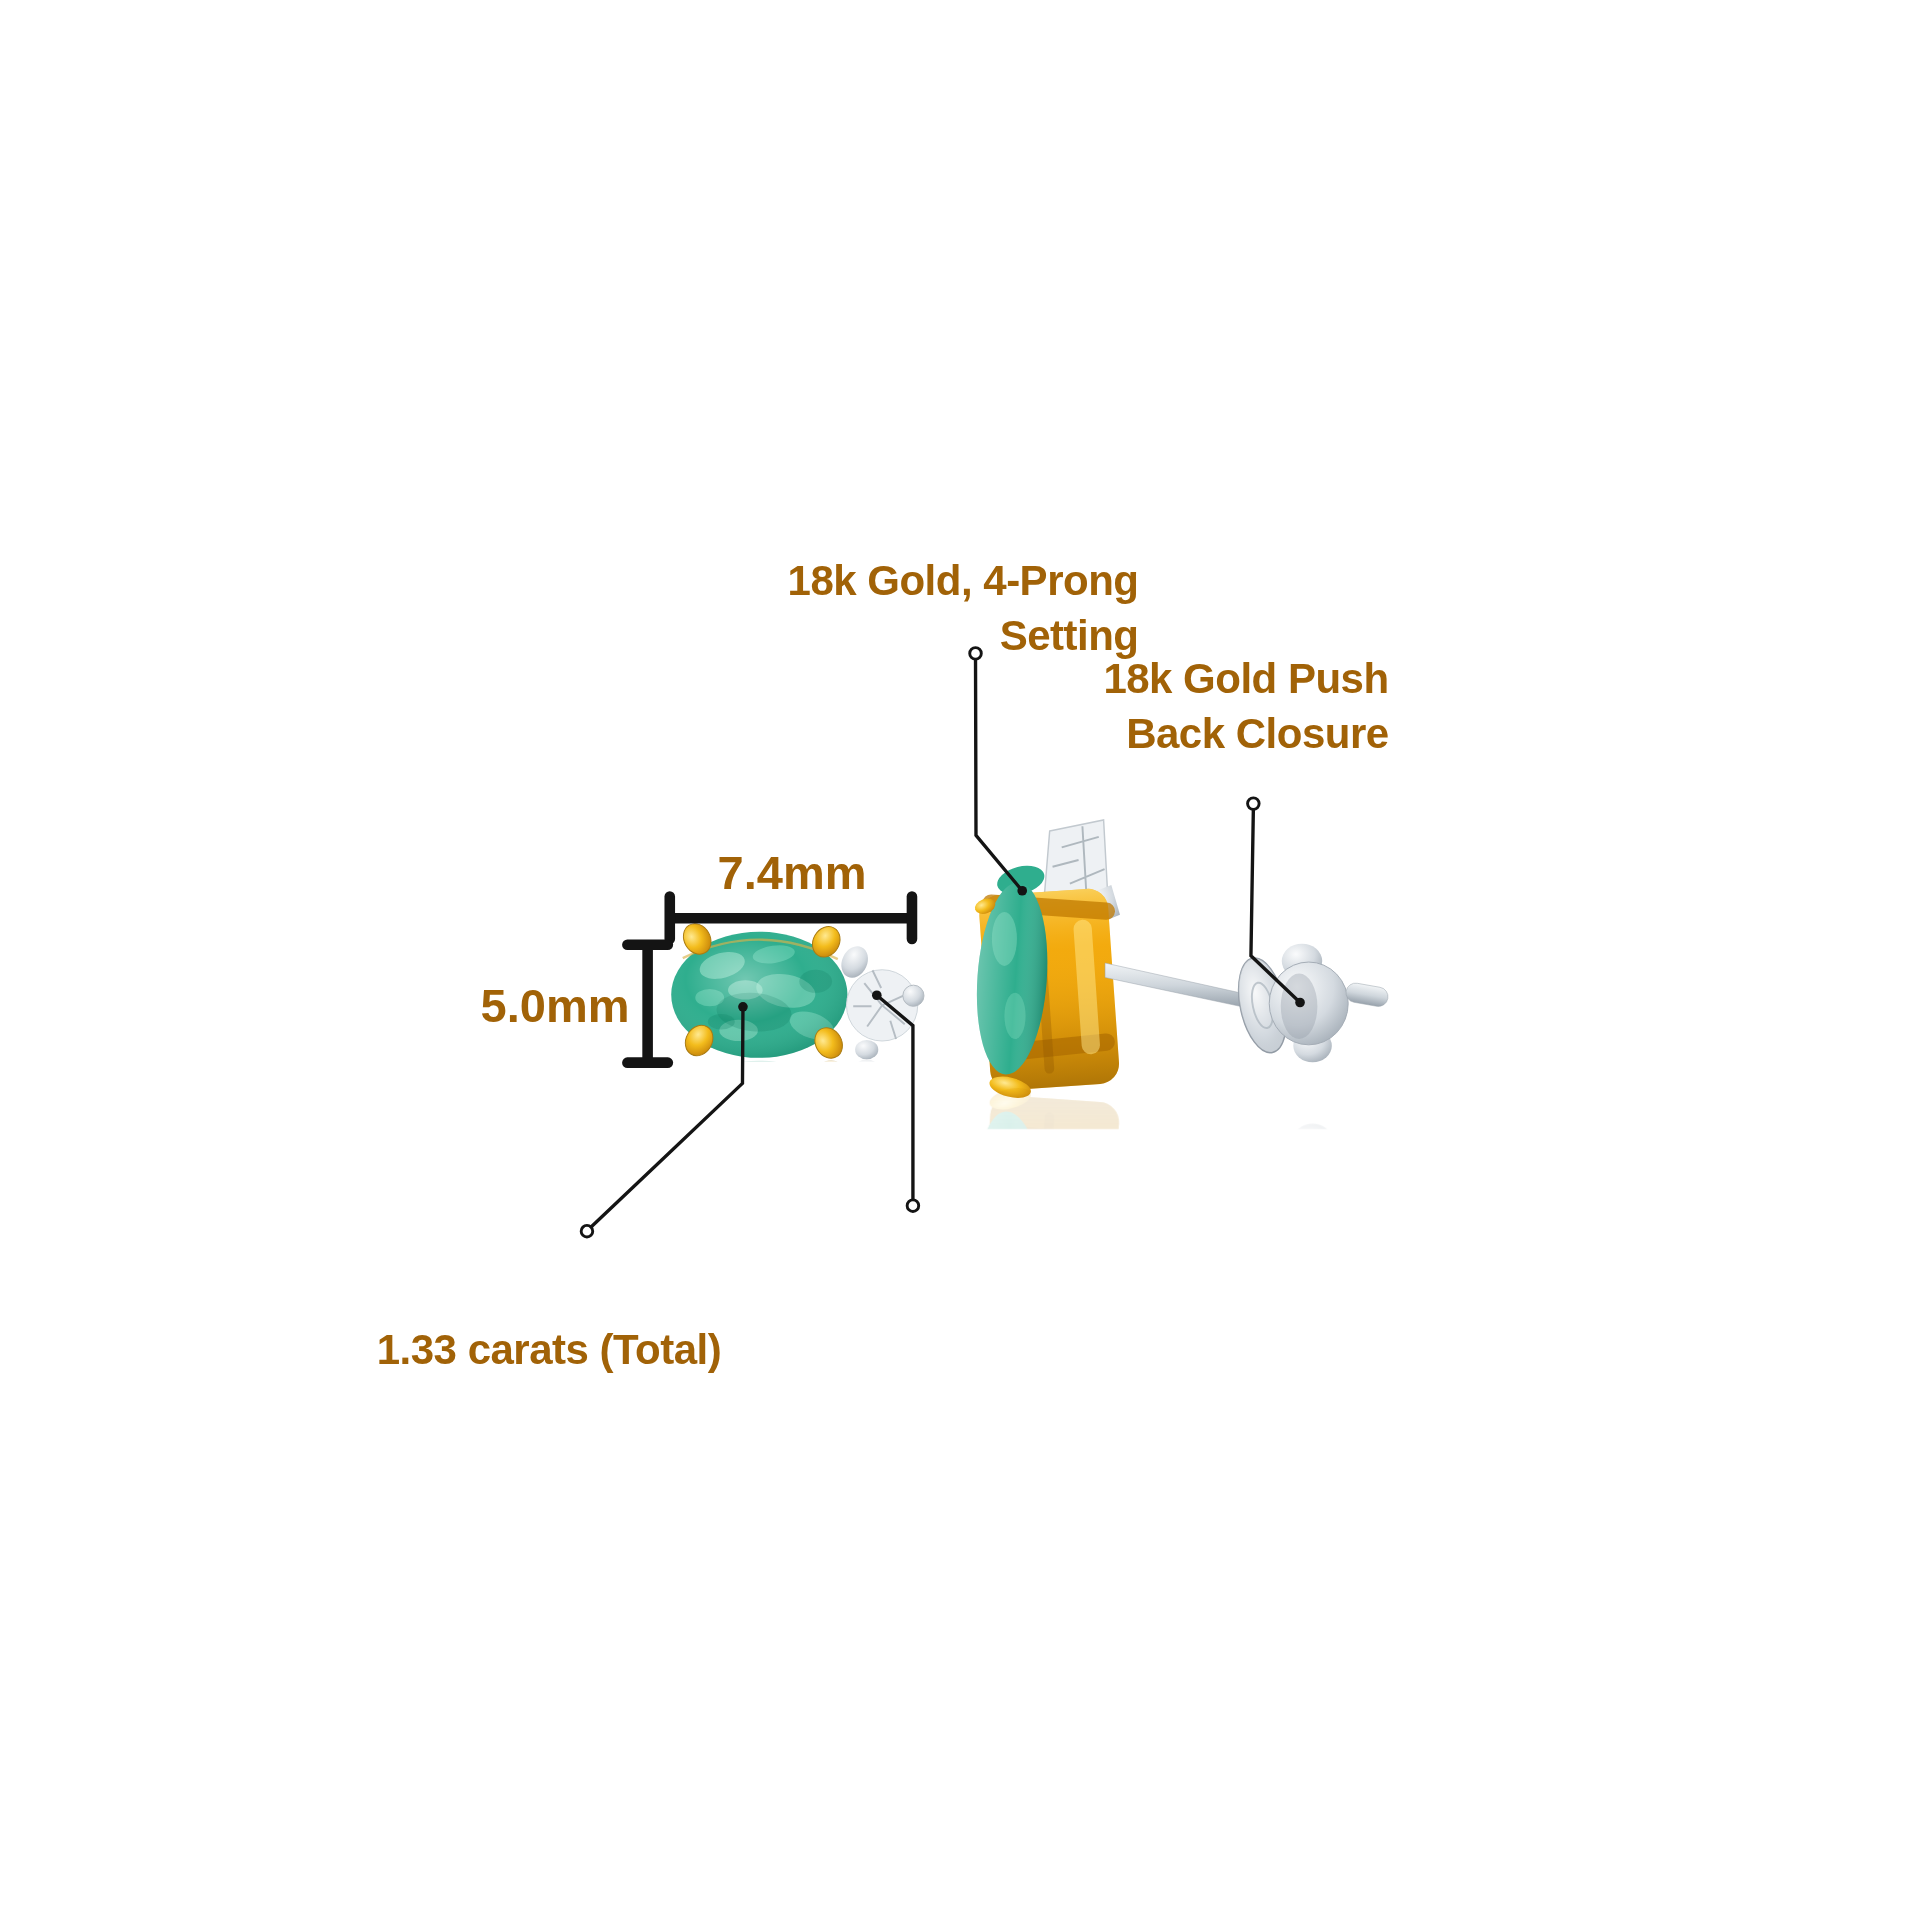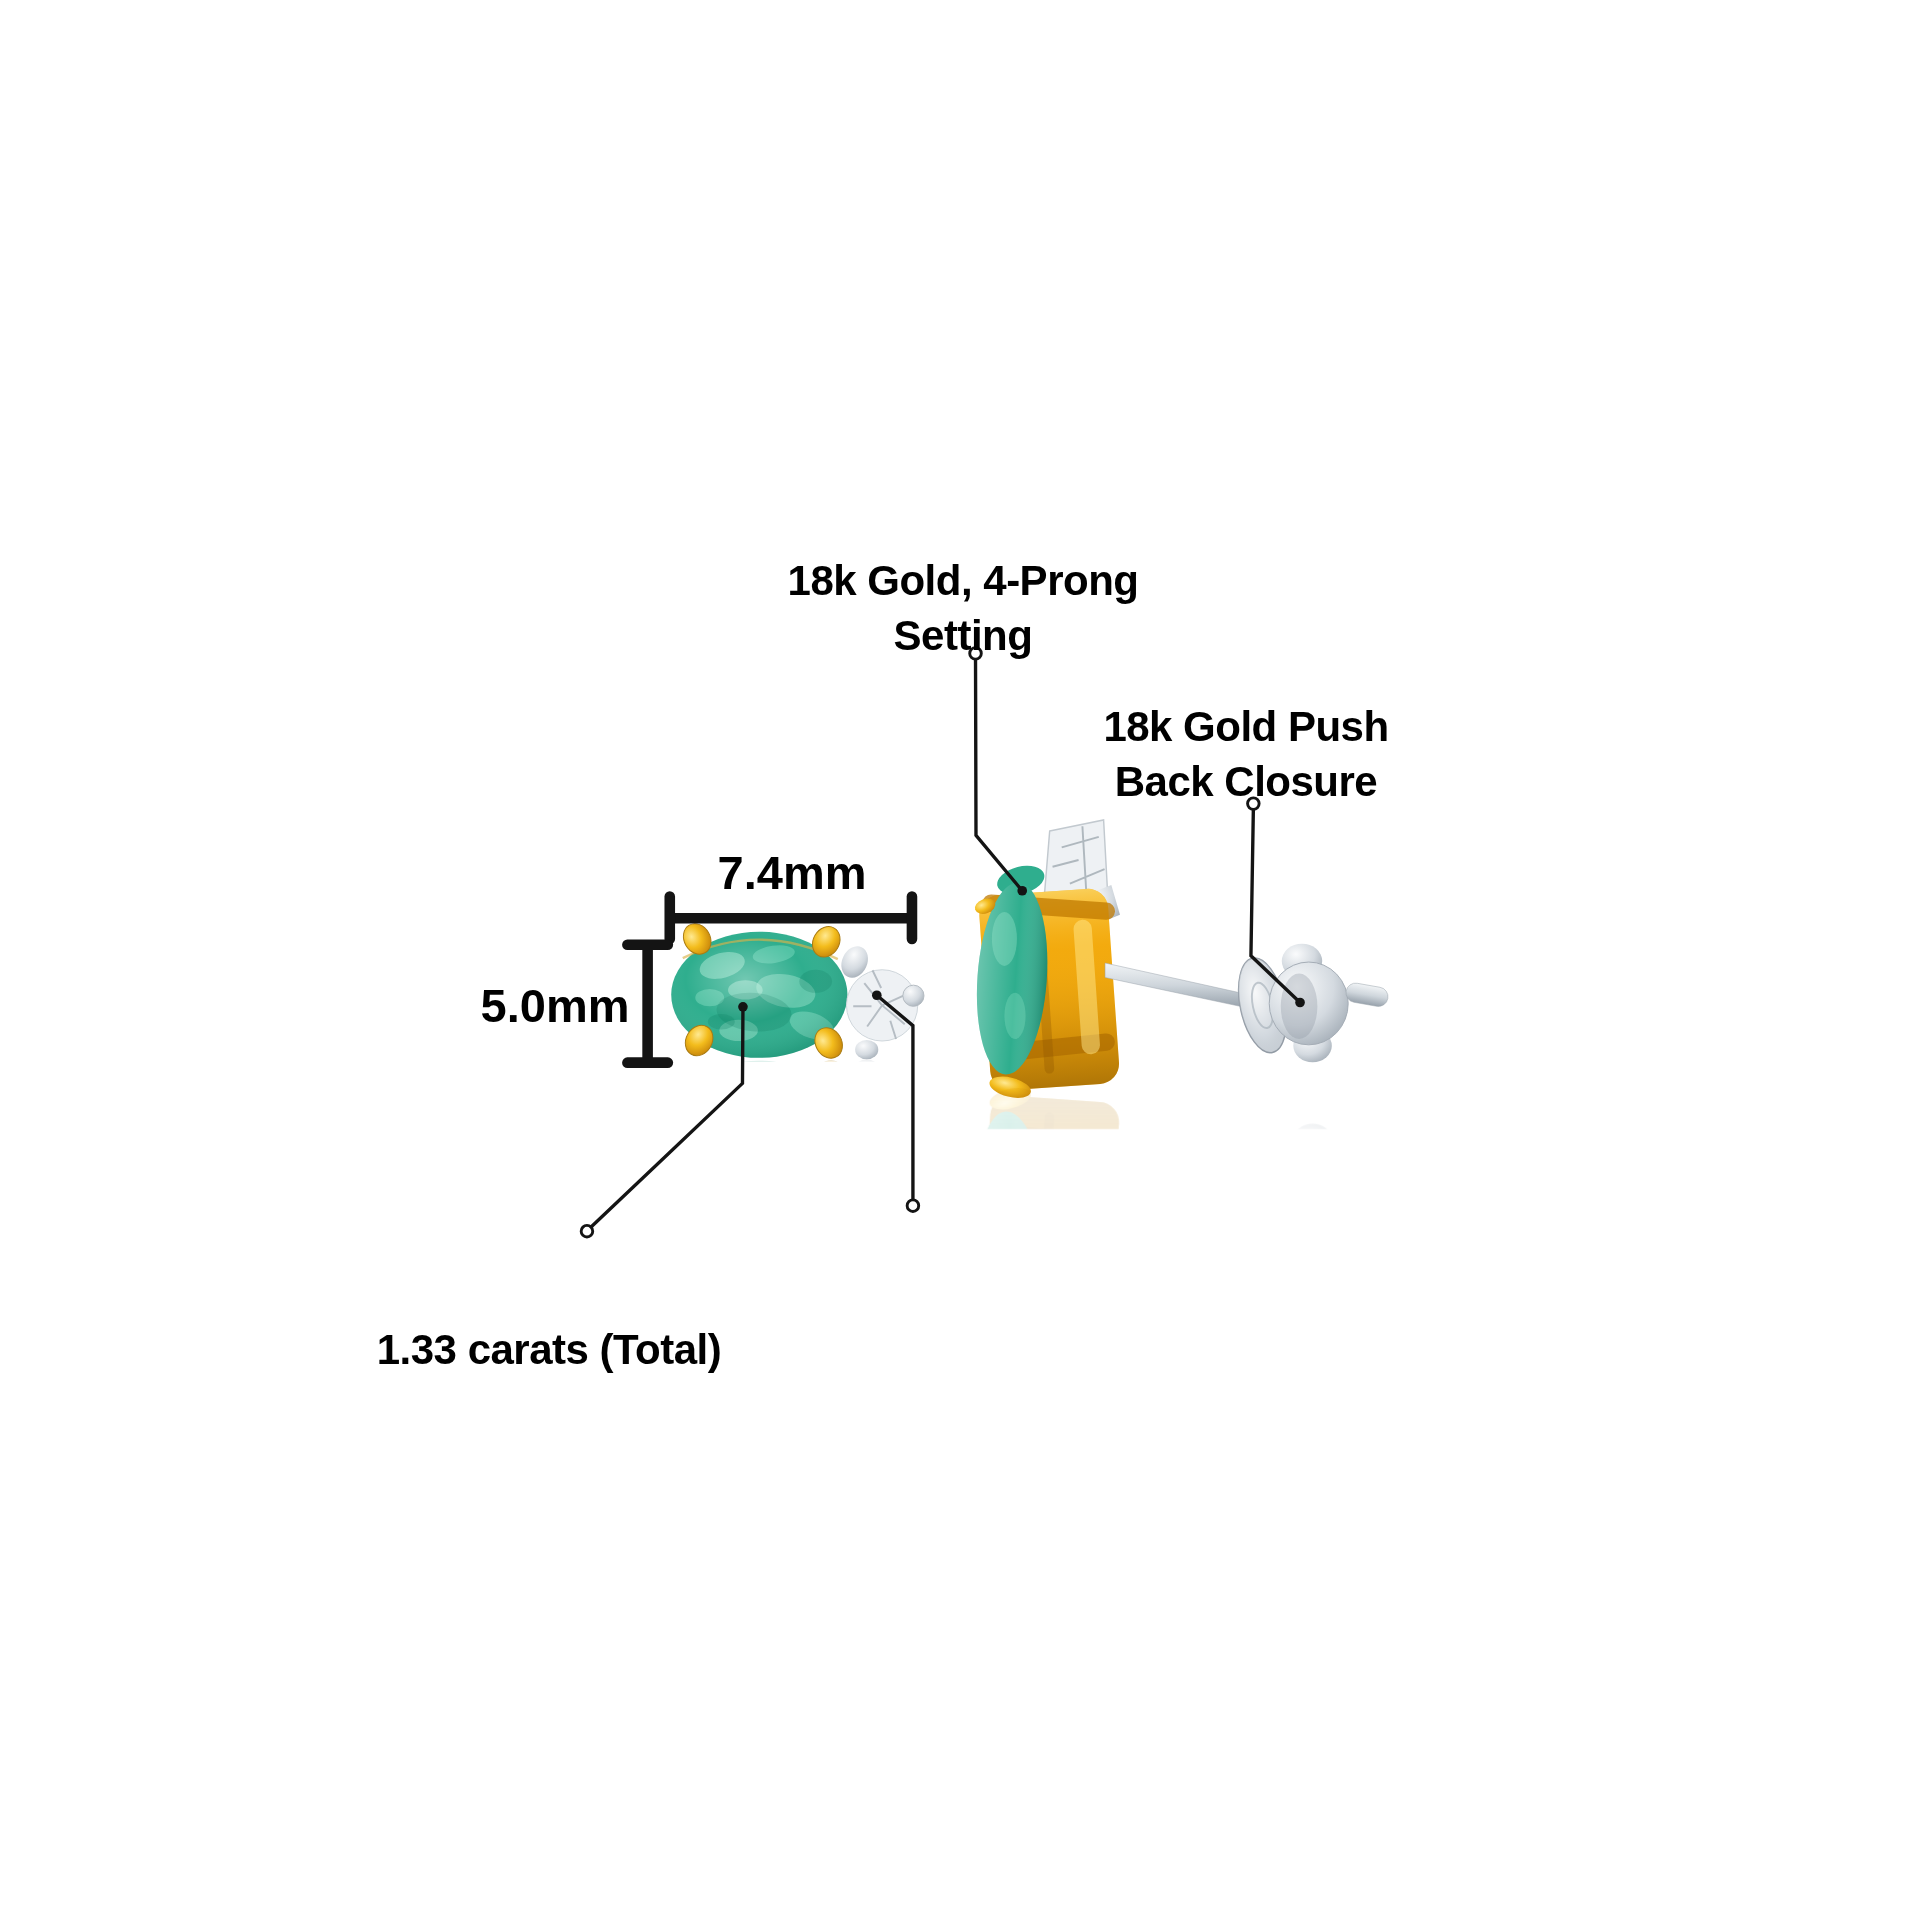--- a/index.html
+++ b/index.html
@@ -18,22 +18,22 @@
     background: #ffffff;
     overflow: hidden;
   }
   #art {
     position: absolute;
     top: 0; left: 0;
   }
   .label {
     position: absolute;
     transform: translateX(-50%);
-    text-align: center;
-    color: #000000;
+    text-align: right;
+    color: #a16207;
     font-weight: bold;
     white-space: nowrap;
   }
   .label.big {
     font-size: 42px;
     line-height: 55px;
     letter-spacing: -0.5px;
   }
   .label.mm {
     font-size: 47px;
@@ -197,21 +197,21 @@
       <path d="M1821 2067 L1896 2130 L1896 2492" fill="none" stroke="#141414" stroke-width="7"></path>
       <circle cx="1896" cy="2504" r="12" fill="#ffffff" stroke="#141414" stroke-width="6"></circle>
     </g>
   </svg>
 
   <div class="label big" style="left:963px; top:553px;">
     <div>18k Gold, 4-Prong</div>
     <div>Setting</div>
   </div>
 
-  <div class="label big" style="left:1246px; top:651px;margin-top:48px;">
+  <div class="label big" style="left:1246px; top:651px;">
     <div>18k Gold Push</div>
     <div>Back Closure</div>
   </div>
 
   <div class="label mm" style="left:792px; top:849px;">7.4mm</div>
 
   <div class="label mm" style="left:555px; top:982px;">5.0mm</div>
 
   <div class="label big" style="left:549px; top:1322px;">
     <div>1.33 carats (Total)</div>

